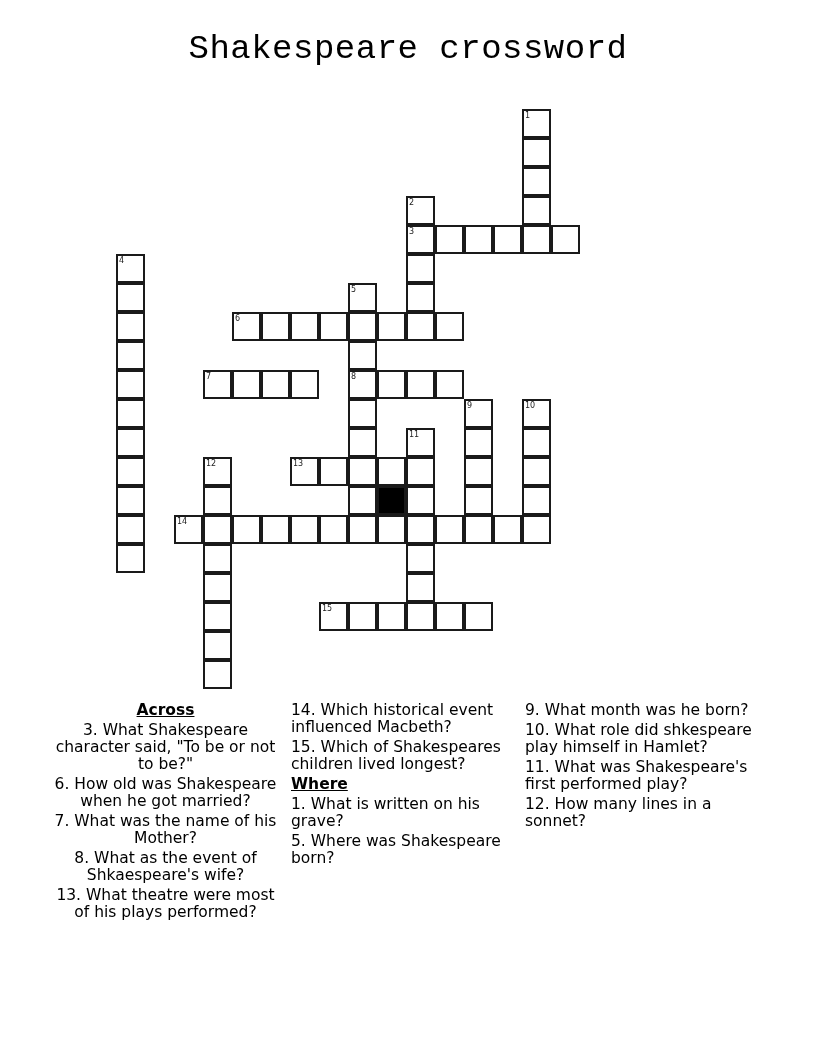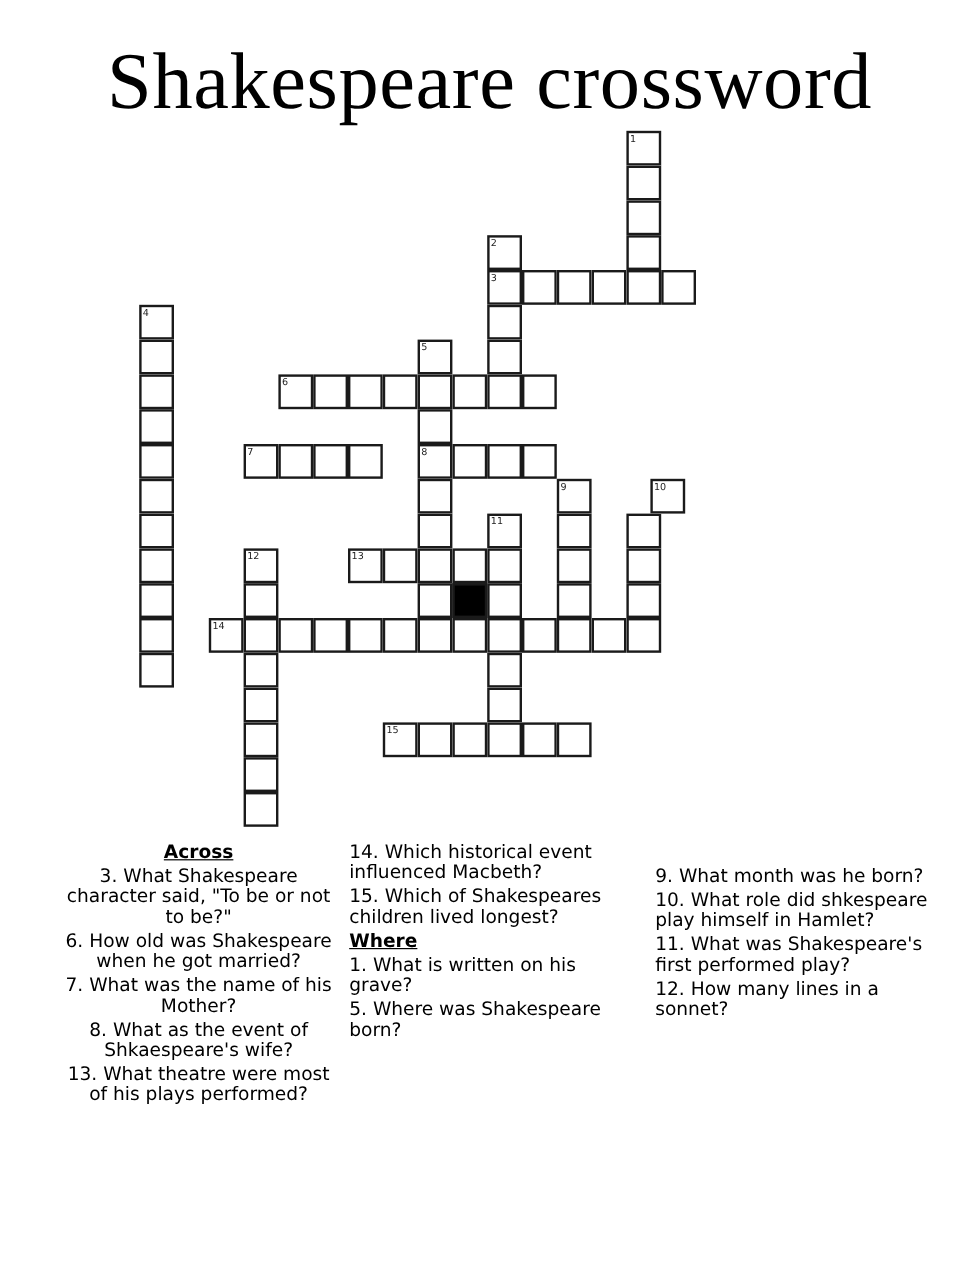--- a/index.html
+++ b/index.html
@@ -1,32 +1,32 @@
 <!DOCTYPE html>
 <html><head>
 <meta charset="utf-8">
 <style>
   html, body { margin: 0; padding: 0; background: #ffffff; }
   body { width: 816px; height: 1056px; position: relative; overflow: hidden;
          font-family: "DejaVu Sans", sans-serif; color: #000; }
   .title { position: absolute; left: 0; top: 30px; width: 816px; text-align: center;
-           font-size: 67px; font-family: Liberation Serif, serif; letter-spacing: 0.5px; }
+           font-size: 34px; font-family: Liberation Mono, monospace; letter-spacing: 0.5px; }
   .grid { position: absolute; left: 117px; top: 110px; width: 500px; height: 600px; }
   .cell { position: absolute; width: 29px; height: 29px; box-sizing: border-box;
           border: 2px solid #1a1a1a; background: #fff; margin-left: -1px; margin-top: -1px; }
   .cell.black { background: #000; }
   .cell .num { position: absolute; left: 1px; top: 0px; font-size: 8px; line-height: 9px;
                font-family: "DejaVu Sans", sans-serif; color: #222; }
   .clues { position: absolute; top: 702px; font-size: 15.5px; line-height: 17px; }
   .clues .heading { font-weight: bold; text-decoration: underline; margin-bottom: 3px; }
   .clue { margin-bottom: 3px; }
   .clue b { font-weight: normal; }
   #col1 { left: 48px; width: 235px; text-align: center; }
   #col2 { left: 291px; width: 235px; }
-  #col3 { left: 546px; width: 240px; margin-top: 20px; }
+  #col3 { left: 525px; width: 240px; }
 </style>
 </head>
 <body>
 
 <div class="title">Shakespeare crossword</div>
 
 <div class="grid" id="grid">
     <div class="cell" style="left: 406px; top: 0px;">
       <span class="num">1</span>
     </div>
@@ -90,21 +90,21 @@
     <div class="cell" style="left: 261px; top: 261px;"></div>
     <div class="cell" style="left: 290px; top: 261px;"></div>
     <div class="cell" style="left: 319px; top: 261px;"></div>
     <div class="cell" style="left: 348px; top: 290px;">
       <span class="num">9</span>
     </div>
     <div class="cell" style="left: 348px; top: 319px;"></div>
     <div class="cell" style="left: 348px; top: 348px;"></div>
     <div class="cell" style="left: 348px; top: 377px;"></div>
     <div class="cell" style="left: 348px; top: 406px;"></div>
-    <div class="cell" style="left: 426px; top: 290px;">
+    <div class="cell" style="left: 406px; top: 290px;">
       <span class="num">10</span>
     </div>
     <div class="cell" style="left: 406px; top: 319px;"></div>
     <div class="cell" style="left: 406px; top: 348px;"></div>
     <div class="cell" style="left: 406px; top: 377px;"></div>
     <div class="cell" style="left: 406px; top: 406px;"></div>
     <div class="cell" style="left: 290px; top: 319px;">
       <span class="num">11</span>
     </div>
     <div class="cell" style="left: 290px; top: 348px;"></div>

